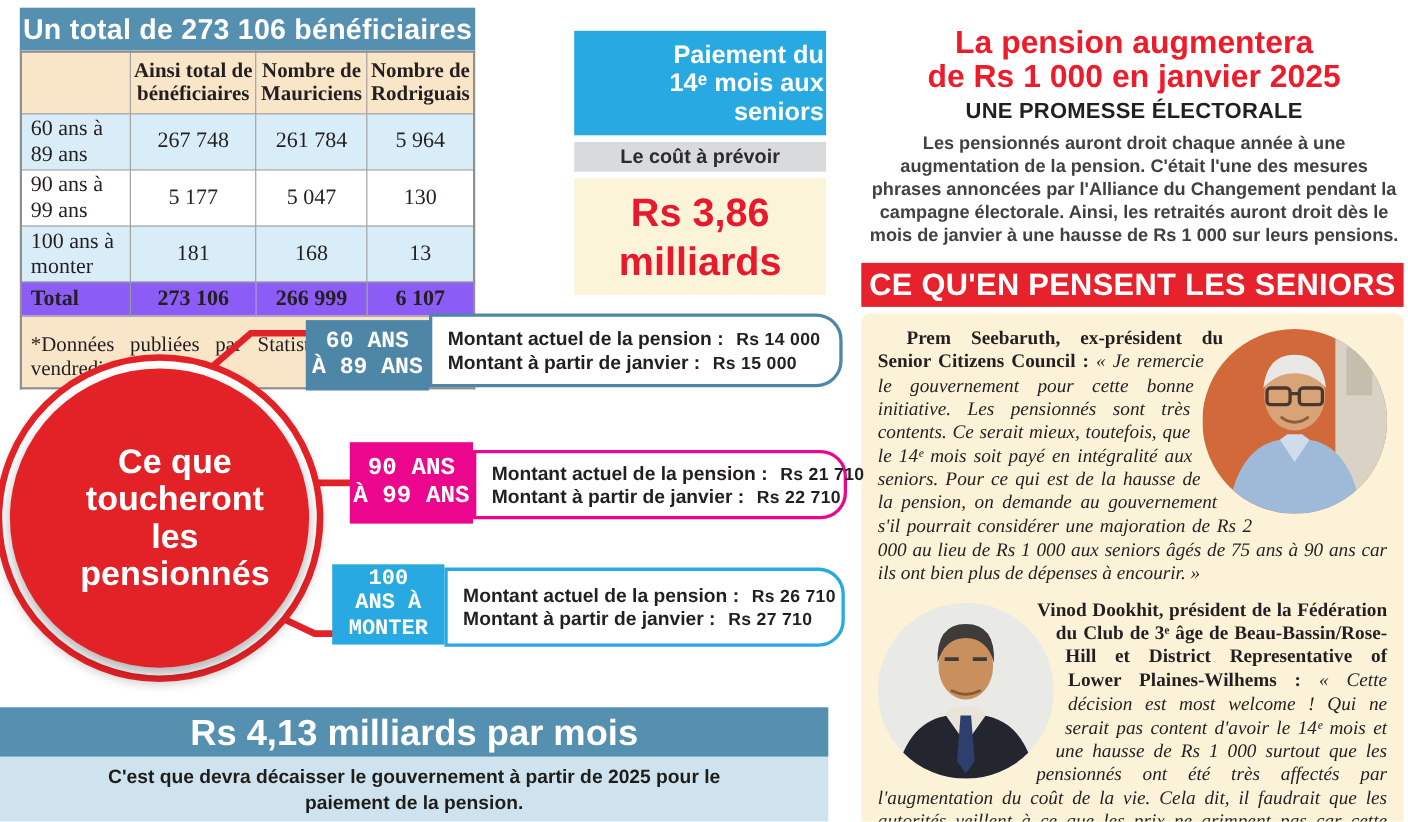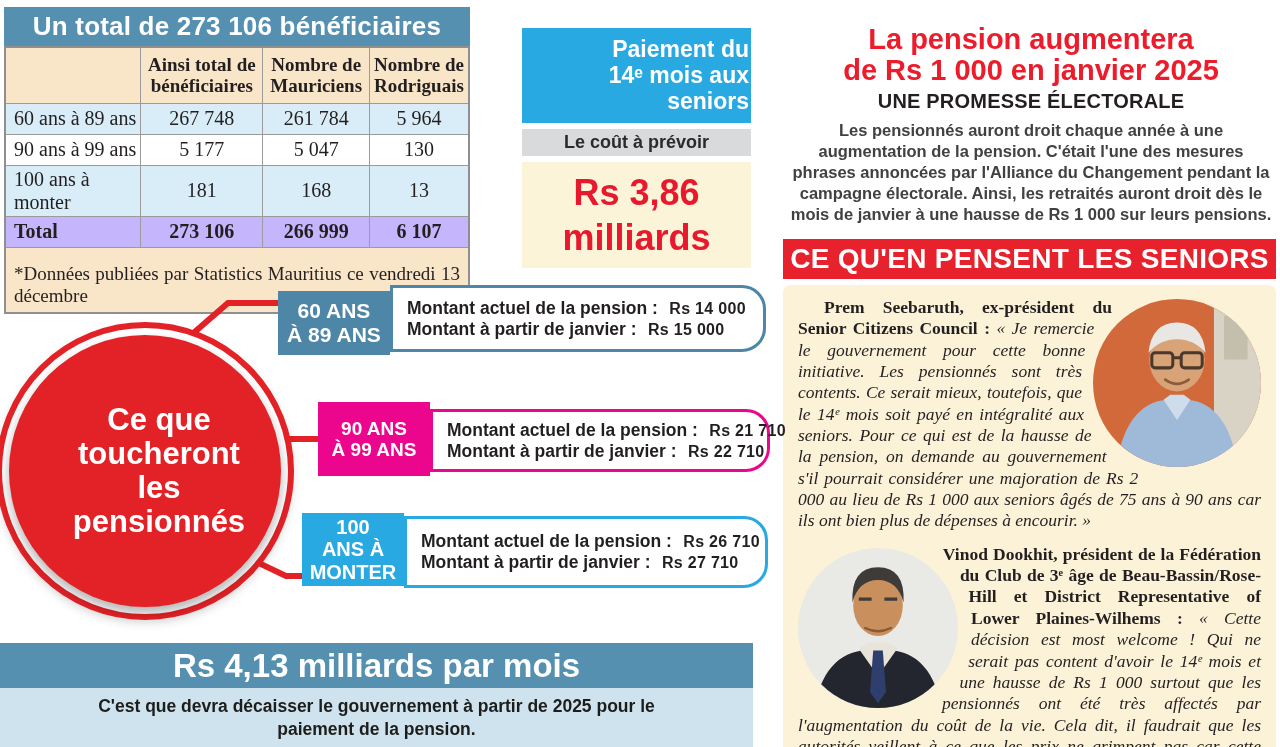--- a/index.html
+++ b/index.html
@@ -1,33 +1,33 @@
 <!DOCTYPE html>
 <html><head>
 <meta charset="utf-8">
 <style>
   html,body{margin:0;padding:0;background:#ffffff;}
   .sans{font-family:"Liberation Sans","DejaVu Sans",sans-serif;}
   #stage{position:relative;width:1280px;height:747px;background:#ffffff;overflow:hidden;
          font-family:"Liberation Sans","DejaVu Sans",sans-serif;color:#231f20;}
 
   
-  #table-panel{position:absolute;left:4px;top:7px;width:466px;}
+  #table-panel{position:absolute;left:18px;top:7px;width:414px;}
   .tbl-title{background:#5590b0;color:#fff;font-weight:bold;font-size:26px;text-align:center;
              padding:4px 0;letter-spacing:.2px;}
   table.bene{border-collapse:collapse;width:100%;background:#fff;
              font-family:"Liberation Serif","DejaVu Serif",serif;border:2px solid #8f8f8f;}
   table.bene th,table.bene td{border:1px solid #9b9b9b;}
   table.bene thead th{background:#f9e5c8;font-weight:bold;font-size:19px;line-height:1.12;
                       text-align:center;padding:6px 2px;vertical-align:middle;}
   table.bene td{font-size:20px;padding:2px 4px;height:26px;}
   table.bene td.lab{text-align:left;padding-left:8px;}
   table.bene td.num{text-align:center;}
   tr.stripe td{background:#d9edf8;}
-  tr.totalrow td{font-weight:bold;background:#c4b5fd;}
+  tr.totalrow td{font-weight:bold;background:#8b5cf6;}
   tr.foot td{background:#f9e5c8;font-size:19px;text-align:justify;padding:15px 8px 5px 8px;line-height:1.18;}
 
   
   #cost-box{position:absolute;left:522px;top:28px;width:229px;}
   .cost-title{background:#29a9e1;color:#fff;font-weight:bold;font-size:23px;line-height:1.12;
               text-align:right;white-space:pre-line;padding:9px 2px;}
   .cost-sub{background:#d8dadb;color:#2b2b2b;font-weight:bold;font-size:18px;text-align:center;
             margin-top:6px;padding:3px 0;}
   .cost-amount{background:#fbf4d8;color:#e8192d;font-weight:bold;font-size:36px;line-height:1.25;
                text-align:center;white-space:pre-line;margin-top:6px;padding:8px 0;}
@@ -58,30 +58,30 @@
   
   #connectors{position:absolute;left:0;top:0;z-index:1;pointer-events:none;}
   #hub{position:absolute;left:-4px;top:322px;width:298px;height:298px;border-radius:50%;
        background:#fff;border:6px solid #e32227;box-sizing:border-box;z-index:2;
        box-shadow:0 4px 8px rgba(0,0,0,.12);}
   #hub .hub-disc{position:absolute;inset:7px;border-radius:50%;background:#e32227;
        box-shadow:0 6px 12px rgba(0,0,0,.3);display:flex;align-items:center;justify-content:center;}
   #hub .hub-label{color:#fff;font-weight:bold;font-size:31px;line-height:1.1;text-align:center;
        white-space:pre-line;margin-left:28px;}
   .age-tag{position:absolute;z-index:3;color:#fff;font-weight:bold;text-align:center;
-           display:flex;align-items:center;justify-content:center;white-space:pre-line;line-height:1.12;}
+           display:flex;align-items:center;justify-content:center;white-space:pre-line;line-height:1.12;font-family:Liberation Mono, monospace;}
   .det-box{position:absolute;z-index:2;background:#fff;display:flex;flex-direction:column;
            justify-content:center;padding-left:14px;box-sizing:border-box;
            border-radius:0 24px 24px 0;}
   .det-line{white-space:nowrap;}
   .det-line .lbl{font-weight:bold;font-size:17.5px;color:#231f20;}
   .det-line .amt{font-weight:bold;font-size:16px;color:#231f20;margin-left:7px;letter-spacing:.3px;}
   #age1{left:278px;top:291px;width:112px;height:64px;background:#4e86a8;font-size:21px;}
   #det1{left:390px;top:285px;width:376px;height:67px;border:3px solid #4e86a8;}
-  #age2{left:318px;top:402px;width:112px;height:74px;background:#ec068e;font-size:19px;}
+  #age2{left:318px;top:402px;width:112px;height:74px;background:#ec068e;font-size:22px;}
   #det2{left:430px;top:409px;width:340px;height:63px;border:3px solid #ec068e;}
   #age3{left:302px;top:513px;width:102px;height:73px;background:#29a9e1;font-size:20px;}
   #det3{left:404px;top:516px;width:364px;height:72px;border:3px solid #29a9e1;}
 
   
   #bottom-banner{position:absolute;left:0;top:643px;width:753px;height:45px;background:#5590b0;
                  color:#fff;font-weight:bold;font-size:33px;text-align:center;line-height:45px;}
   #bottom-note{position:absolute;left:0;top:688px;width:753px;height:59px;background:#cfe3ee;
                box-sizing:border-box;padding:7px 62px 0 62px;color:#1d1d1b;font-weight:bold;
                font-size:17.5px;line-height:1.3;text-align:center;}

